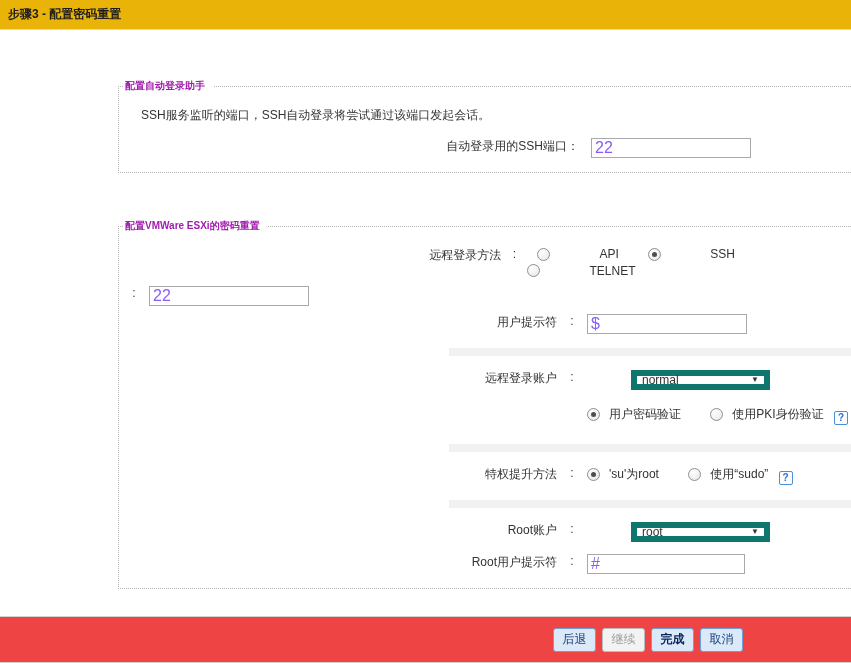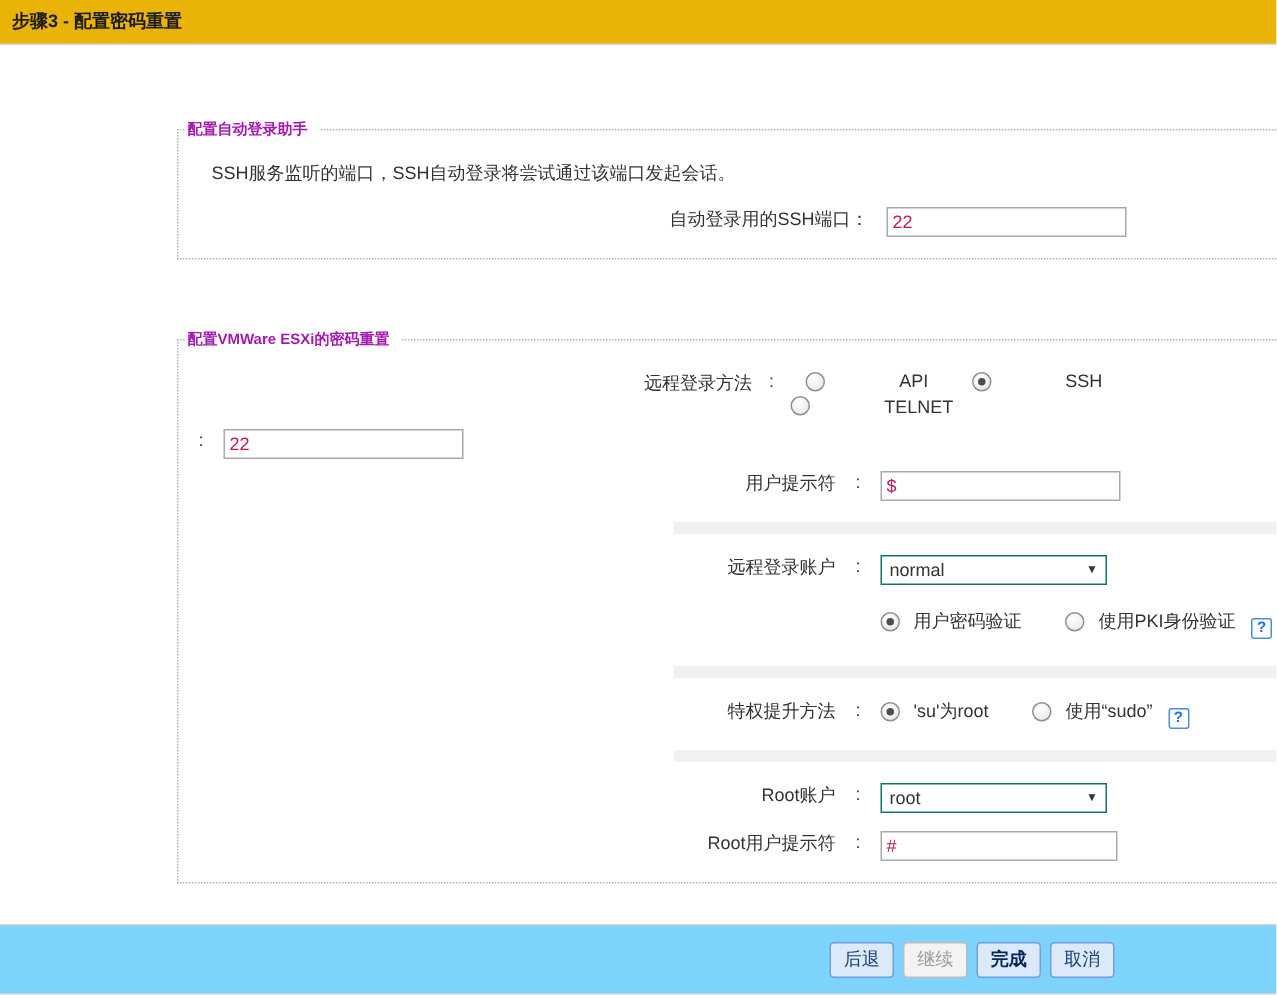--- a/index.html
+++ b/index.html
@@ -32,29 +32,29 @@
   .frow { display:flex; align-items:flex-start; margin-top:14px; min-height:22px; }
   .frow .lbl { width:438px; text-align:right; color:#333; white-space:nowrap; }
   .frow .colon { width:30px; text-align:center; color:#333; }
   .frow.tight { margin-top:6px; }
 
   .lbl-wide { width:460px; text-align:right; white-space:nowrap; }
   .gap12 { width:12px; }
 
   .txt {
     width:160px; height:20px; border:1px solid #a7a9ac; background:#fff;
-    font-family:"Liberation Sans","DejaVu Sans",sans-serif; font-size:12px;
-    padding:1px 3px; color:#be185d; outline:none;
+    font-family:"Liberation Sans","DejaVu Sans",sans-serif; font-size:16px;
+    padding:1px 3px; color:#8b5cf6; outline:none;
   }
   .txt-root { width:158px; }
 
   .select {
-    width:151px; height:20px; border:1px solid #0f766e; background:#fff;
+    width:139px; height:20px; border:6px solid #0f766e; background:#fff;
     display:flex; align-items:center; justify-content:space-between;
-    padding:0 5px; cursor:default;
+    padding:0 5px; cursor:default;margin-left:44px;
   }
   .select-arrow { font-size:8px; color:#333; line-height:1; }
 
   .radio-item { display:inline-flex; align-items:center; cursor:default; }
   .radio {
     width:13px; height:13px; border-radius:50%;
     border:1px solid #8f8f8f;
     background:radial-gradient(circle at 35% 30%, #ffffff 0%, #ededed 70%, #dcdcdc 100%);
     display:inline-block; position:relative; flex:0 0 auto;
   }
@@ -77,21 +77,21 @@
     display:inline-flex; align-items:center; justify-content:center;
     cursor:default; flex:0 0 auto;
   }
 
   .divider { height:8px; background:#f1f1f1; margin-left:330px; margin-top:12px; }
   .divider.dv2 { margin-top:16px; }
 
   
   .footer {
     position:absolute; left:0; right:0; bottom:0; height:47px;
-    background:#7dd3fc; border-top:1px solid #d2d2d2; border-bottom:1px solid #cfcfcf;
+    background:#ef4444; border-top:1px solid #d2d2d2; border-bottom:1px solid #cfcfcf;
     display:flex; align-items:center;
   }
   .btn-group { display:flex; margin-left:553px; }
   .btn {
     min-width:43px; height:24px; margin-right:6px; padding:0 8px;
     background:#dbe9f8; border:1px solid #6f9fd8; border-radius:3px;
     color:#1b3f77; font-size:12px;
     font-family:"Liberation Sans","DejaVu Sans",sans-serif;
     cursor:pointer; line-height:21px;
   }

